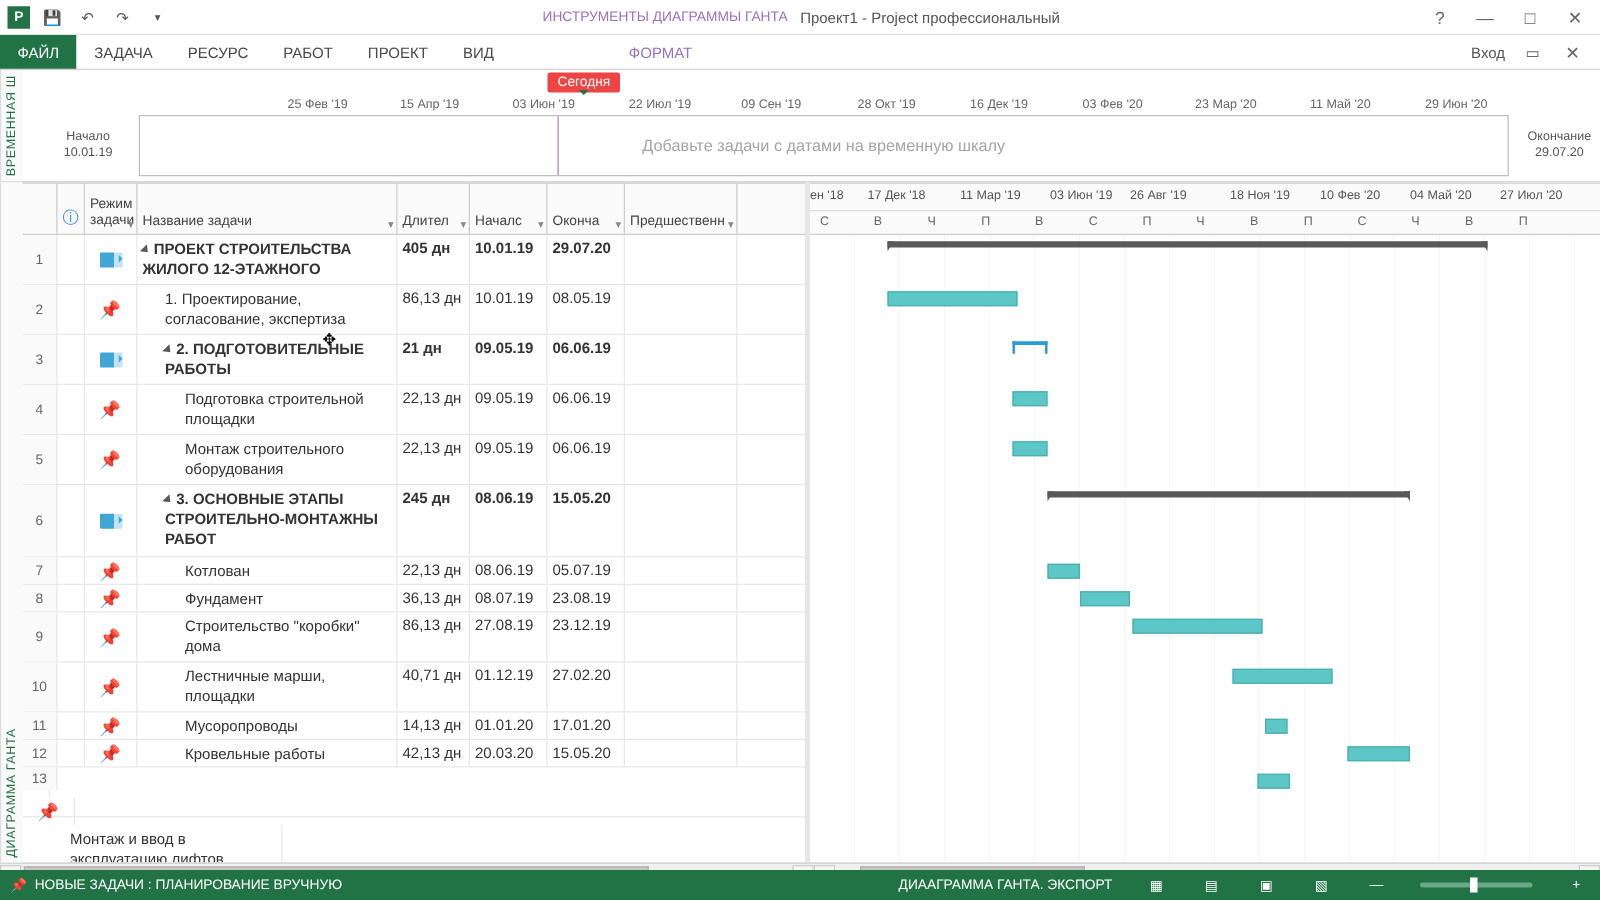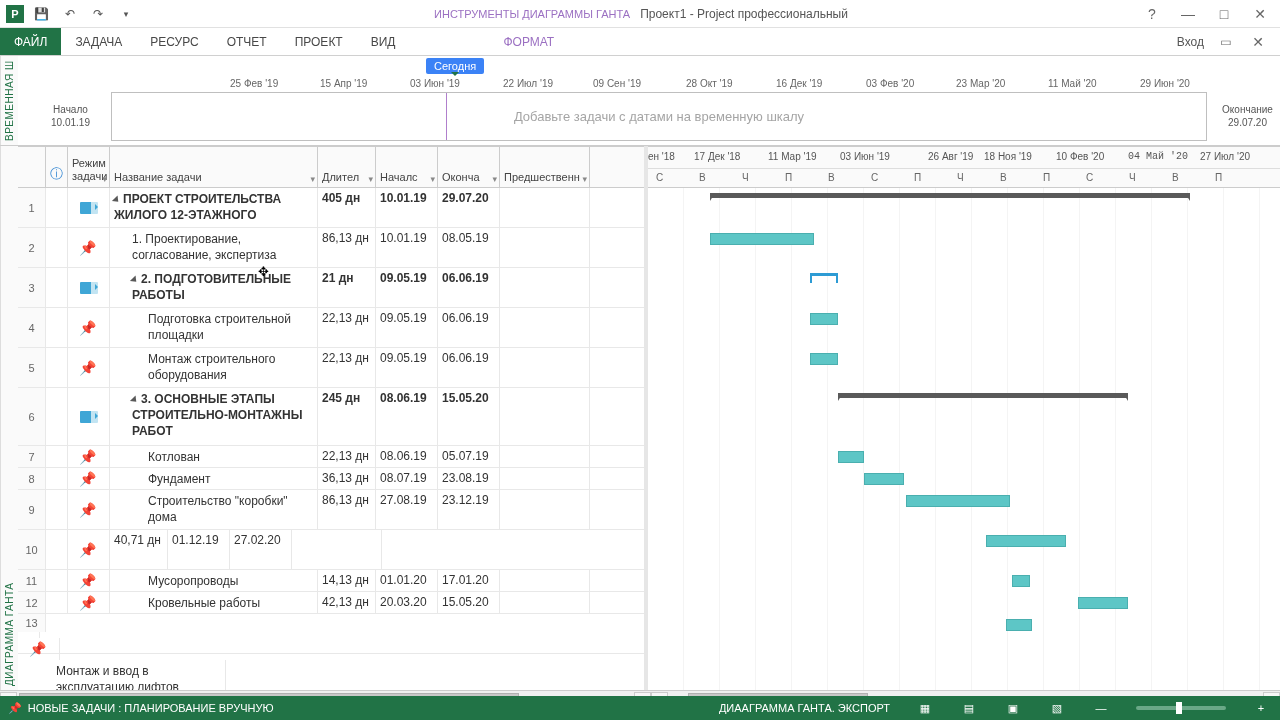--- a/index.html
+++ b/index.html
@@ -16,21 +16,21 @@
 .ribbon-tabs{height:28px;display:flex;align-items:center;background:#fff;border-bottom:1px solid #d0d0d0}
 .tab{padding:0 14px;height:100%;display:flex;align-items:center;color:#484848;font-size:12px;cursor:pointer}
 .tab.file{background:#217346;color:#fff}
 .tab.format{color:#9b70c2}
 .tab-spacer{flex:1}
 .signin{padding:0 10px;color:#555;font-size:12px}
 .collapse-group{display:flex;align-items:center;gap:8px;padding-right:10px}
 .timeline-pane{display:flex;height:90px;border-bottom:1px solid #ccc;position:relative}
 .tl-vlabel{writing-mode:vertical-rl;transform:rotate(180deg);font-size:10px;color:#217346;padding:4px 3px;border-right:1px solid #ddd;background:#fafafa;letter-spacing:.5px}
 .tl-body{flex:1;position:relative;padding-top:4px}
-.tl-today{position:absolute;top:2px;left:408px;background:#3b82f6;color:#fff;font-size:11px;padding:2px 8px;border-radius:2px}
+.tl-today{position:absolute;top:2px;left:420px;background:#ef4444;color:#fff;font-size:11px;padding:2px 8px;border-radius:2px}
 .tl-today::after{content:"";position:absolute;bottom:-6px;left:50%;transform:translateX(-50%);border:4px solid transparent;border-top-color:#217346}
 .tl-dates{position:relative;height:14px;margin-top:18px}
 .tl-date{position:absolute;font-size:10px;color:#666}
 .tl-bar-row{display:flex;align-items:center;height:44px;margin-top:2px}
 .tl-start,.tl-end{width:65px;font-size:10px;color:#555;text-align:center;line-height:1.3}
 .tl-start{margin-left:20px}
 .tl-track{flex:1;height:49px;border:1px solid #bfbfbf;margin:0 8px;display:flex;align-items:center;justify-content:center;color:#a5a5a5;font-size:13px;position:relative}
 .tl-today-line{position:absolute;top:0;bottom:0;border-left:1px solid #b07fcc}
 .main-area{display:flex;height:544px}
 .view-vlabel{writing-mode:vertical-rl;transform:rotate(180deg);font-size:10px;color:#217346;padding:4px 3px;background:#fafafa;border-right:1px solid #ddd;display:flex;align-items:center;letter-spacing:.5px}
@@ -109,21 +109,21 @@
     <div class="win-btn">—</div>
     <div class="win-btn">□</div>
     <div class="win-btn">✕</div>
   </div>
 </div>
 
 <div class="ribbon-tabs">
   <div class="tab file">ФАЙЛ</div>
   <div class="tab">ЗАДАЧА</div>
     <div class="tab">РЕСУРС</div>
-    <div class="tab">ОТЧЕТ</div>
+    <div class="tab">РАБОТ</div>
     <div class="tab">ПРОЕКТ</div>
     <div class="tab">ВИД</div>
   <div style="width:80px"></div>
   <div class="tab format">ФОРМАТ</div>
   <div class="tab-spacer"></div>
   <span class="signin">Вход</span>
   <div class="collapse-group">
     <div class="win-btn" style="font-size:12px">▭</div>
     <div class="win-btn">✕</div>
   </div>
@@ -323,20 +323,23 @@
           <div class="gc col-start">27.08.19</div>
           <div class="gc col-finish">23.12.19</div>
           <div class="gc col-pred"></div>
         </div>
         <div class="grow" style="height: 40px;">
           <div class="gc col-row">10</div>
           <div class="gc col-ind"></div>
           <div class="gc col-mode">
             <span class="mode-manual">📌</span>
           </div>
+          <div class="gc col-name">
+            <span class="indent-2">Лестничные марши, площадки</span>
+          </div>
           <div class="gc col-dur">40,71 дн</div>
           <div class="gc col-start">01.12.19</div>
           <div class="gc col-finish">27.02.20</div>
           <div class="gc col-pred"></div>
         </div>
         <div class="grow" style="height: 22px;">
           <div class="gc col-row">11</div>
           <div class="gc col-ind"></div>
           <div class="gc col-mode">
             <span class="mode-manual">📌</span>
@@ -380,24 +383,24 @@
       </div>
   </div>
 
   <div class="gantt-pane">
     <div class="gantt-header">
       <div class="gh-top" id="gh-top">
           <span class="gh-top-cell" style="left: 0px;">ен '18</span>
           <span class="gh-top-cell" style="left: 46px;">17 Дек '18</span>
           <span class="gh-top-cell" style="left: 120px;">11 Мар '19</span>
           <span class="gh-top-cell" style="left: 192px;">03 Июн '19</span>
-          <span class="gh-top-cell" style="left: 280px; text-align: right;">26 Авг '19</span>
+          <span class="gh-top-cell" style="left: 256px; text-align: right;">26 Авг '19</span>
           <span class="gh-top-cell" style="left: 336px;">18 Ноя '19</span>
           <span class="gh-top-cell" style="left: 408px;">10 Фев '20</span>
-          <span class="gh-top-cell" style="left: 480px; font-family: Liberation Mono, monospace;">04 Май '20</span>
+          <span class="gh-top-cell" style="left: 480px;">04 Май '20</span>
           <span class="gh-top-cell" style="left: 552px;">27 Июл '20</span>
         </div>
       <div class="gh-bot" id="gh-bot">
           <span class="gh-bot-cell" style="left: 8px;">С</span>
           <span class="gh-bot-cell" style="left: 51px;">В</span>
           <span class="gh-bot-cell" style="left: 94px;">Ч</span>
           <span class="gh-bot-cell" style="left: 137px;">П</span>
           <span class="gh-bot-cell" style="left: 180px;">В</span>
           <span class="gh-bot-cell" style="left: 223px;">С</span>
           <span class="gh-bot-cell" style="left: 266px;">П</span>

